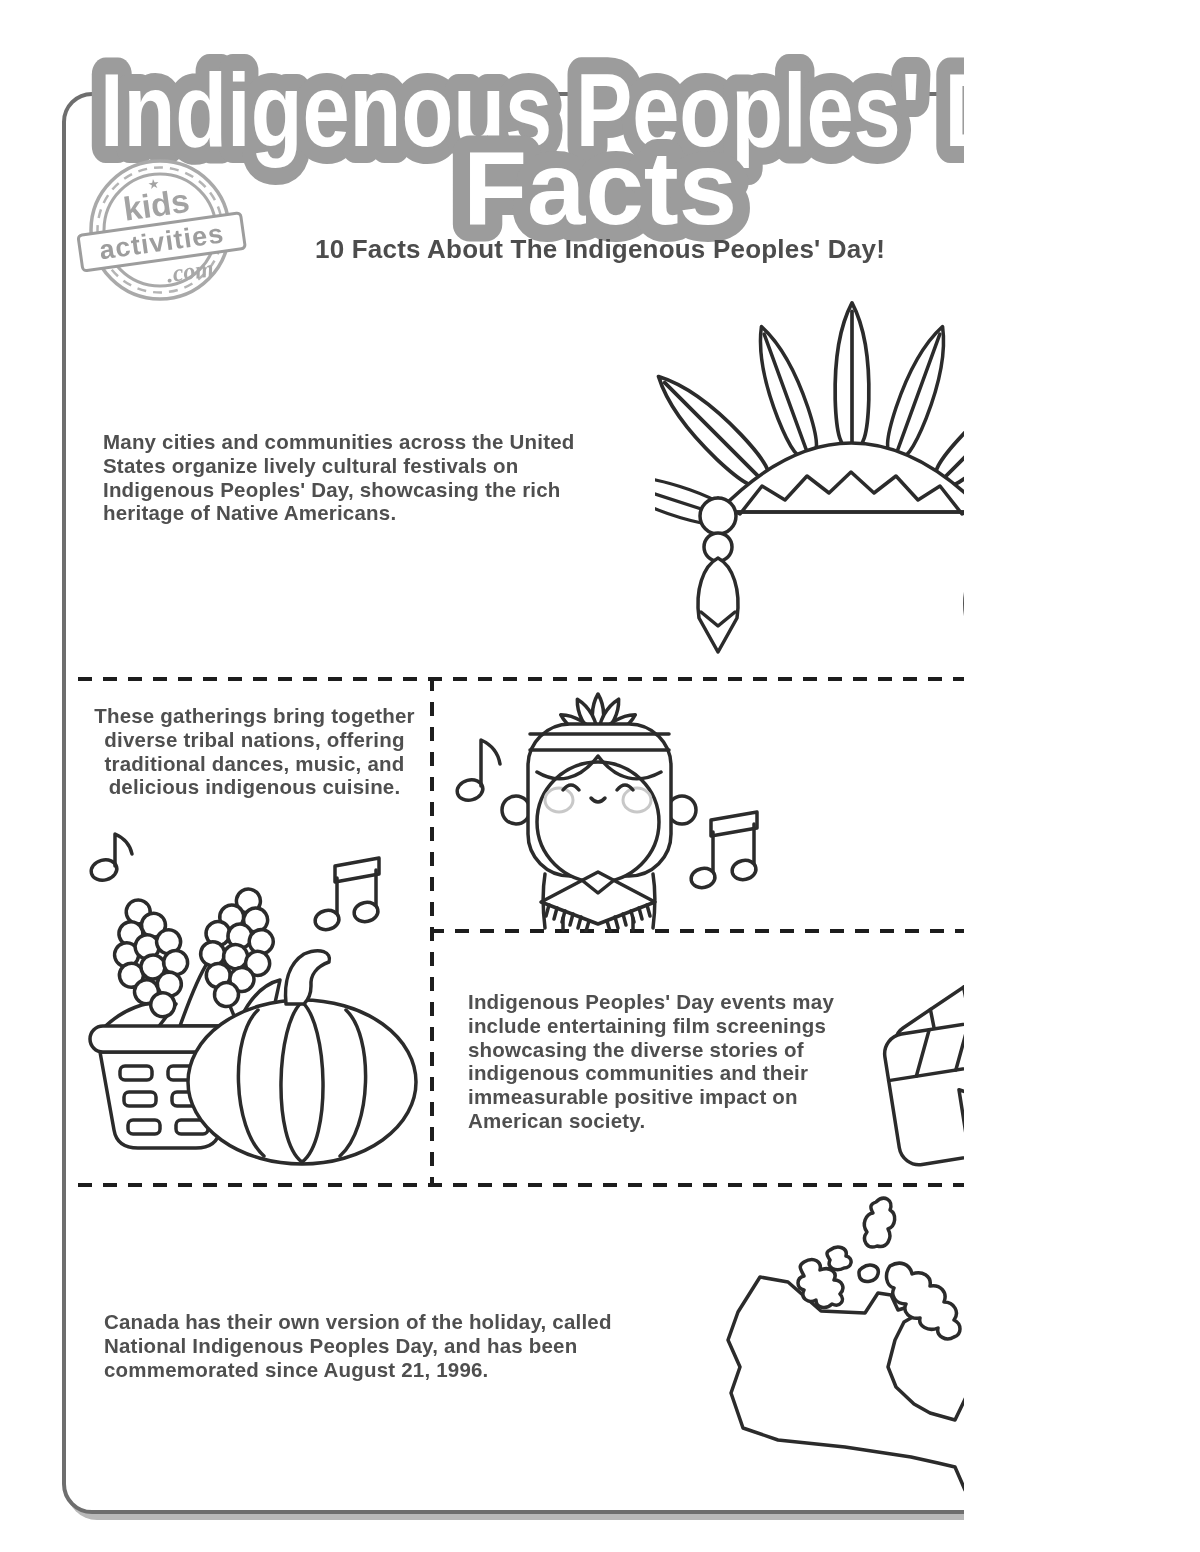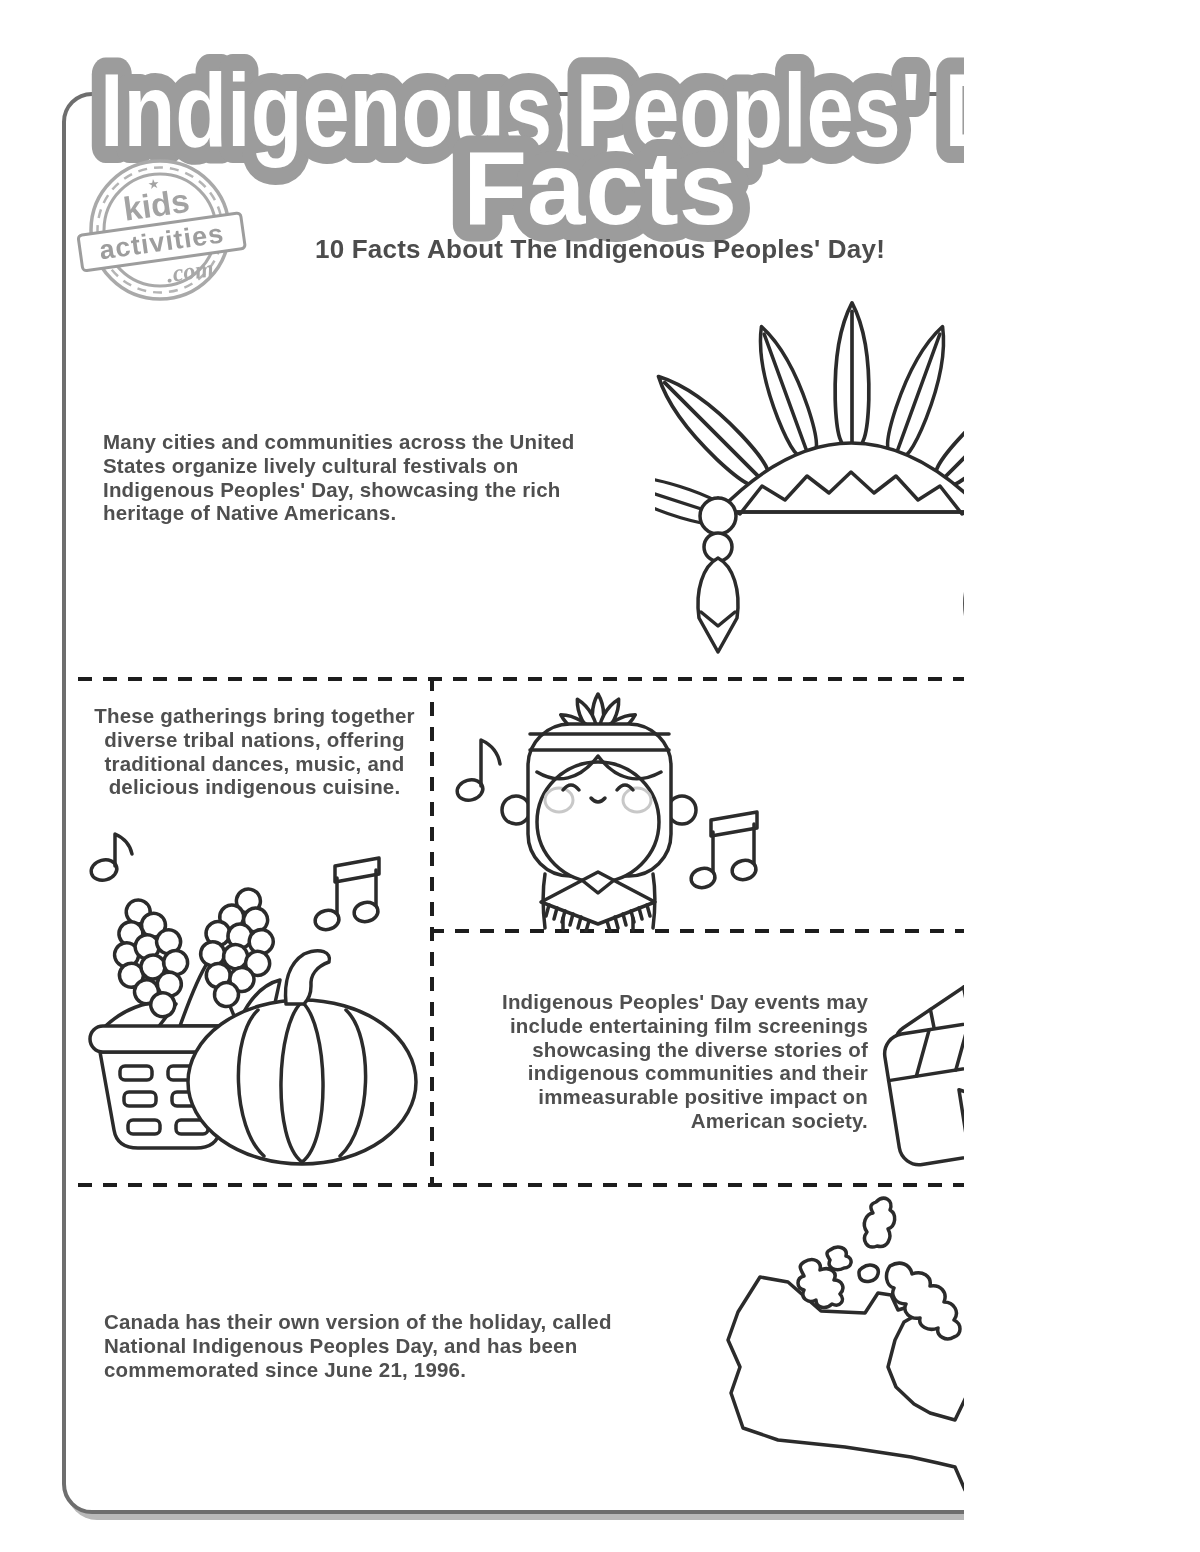--- a/index.html
+++ b/index.html
@@ -18,21 +18,21 @@
     position:absolute; left:0; top:234px; width:1200px; text-align:center;
     font-weight:bold; font-size:26px; color:#4c4c4c; letter-spacing:0.2px;
   }
   .fact{
     position:absolute; font-weight:bold; color:#4f4f4f;
     font-size:20.5px; line-height:1.16; letter-spacing:0.2px;
   }
   .fact-1{left:103px; top:430px; width:488px; text-align:left;}
   .fact-2{left:82px;  top:704px; width:345px; text-align:center;}
   .fact-3{left:775px; top:737px; width:352px; text-align:right;}
-  .fact-4{left:468px; top:990px; width:400px; text-align:right;}
+  .fact-4{left:468px; top:990px; width:400px; text-align:left;}
   .fact-5{left:104px; top:1310px; width:575px; text-align:left;}
   .dash-h{
     position:absolute; height:3.5px;
     background:repeating-linear-gradient(to right,#1d1d1d 0 14px,transparent 14px 25px);
   }
   .dash-v{
     position:absolute; width:3.5px;
     background:repeating-linear-gradient(to bottom,#1d1d1d 0 14px,transparent 14px 25px);
   }
   .dash-a{left:78px;  top:677px;  width:1049px;}
@@ -74,21 +74,21 @@
       <text x="88" y="101" text-anchor="middle" font-family="Liberation Sans, sans-serif" font-weight="bold" font-size="27" fill="#9d9d9d" letter-spacing="1">activities</text>
       <text x="112" y="133" text-anchor="middle" font-family="Liberation Serif, serif" font-style="italic" font-weight="bold" font-size="24" fill="#a8a8a8">.com</text>
     </g>
   </svg>
 
   <div class="subtitle">10 Facts About The Indigenous Peoples' Day!</div>
 
   <div class="fact fact-2">These gatherings bring together diverse tribal nations, offering traditional dances, music, and delicious indigenous cuisine.</div>
   <div class="fact fact-1">Many cities and communities across the United States organize lively cultural festivals on Indigenous Peoples' Day, showcasing the rich heritage of Native Americans.</div>
   <div class="fact fact-4">Indigenous Peoples' Day events may include entertaining film screenings showcasing the diverse stories of indigenous communities and their immeasurable positive impact on American society.</div>
-  <div class="fact fact-5">Canada has their own version of the holiday, called National Indigenous Peoples Day, and has been commemorated since June 21, 1996.</div>
+  <div class="fact fact-5">Canada has their own version of the holiday, called National Indigenous Peoples Day, and has been commemorated since August 21, 1996.</div>
 
   <div class="dash-h dash-a"></div>
   <div class="dash-v dash-vert"></div>
   <div class="dash-h dash-b"></div>
   <div class="dash-h dash-c"></div>
 
   <svg class="illus il-headdress" viewBox="0 0 450 360">
     <defs>
       <g id="hd-feather">
         <path class="lnw" d="M0,2 C-11,-4 -15,-16 -16,-50 C-17,-95 -9,-125 0,-142 C9,-125 17,-95 16,-50 C15,-16 11,-4 0,2 Z"></path>

